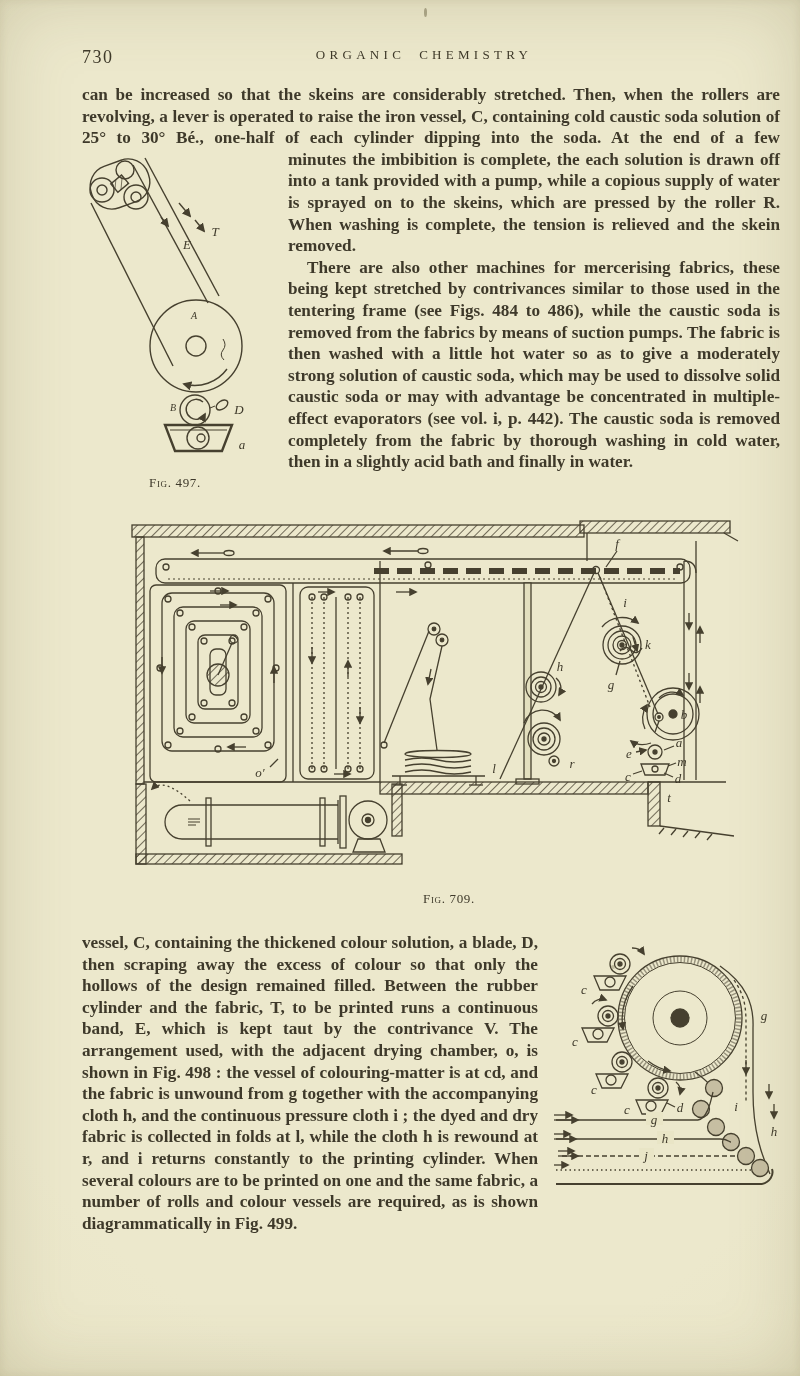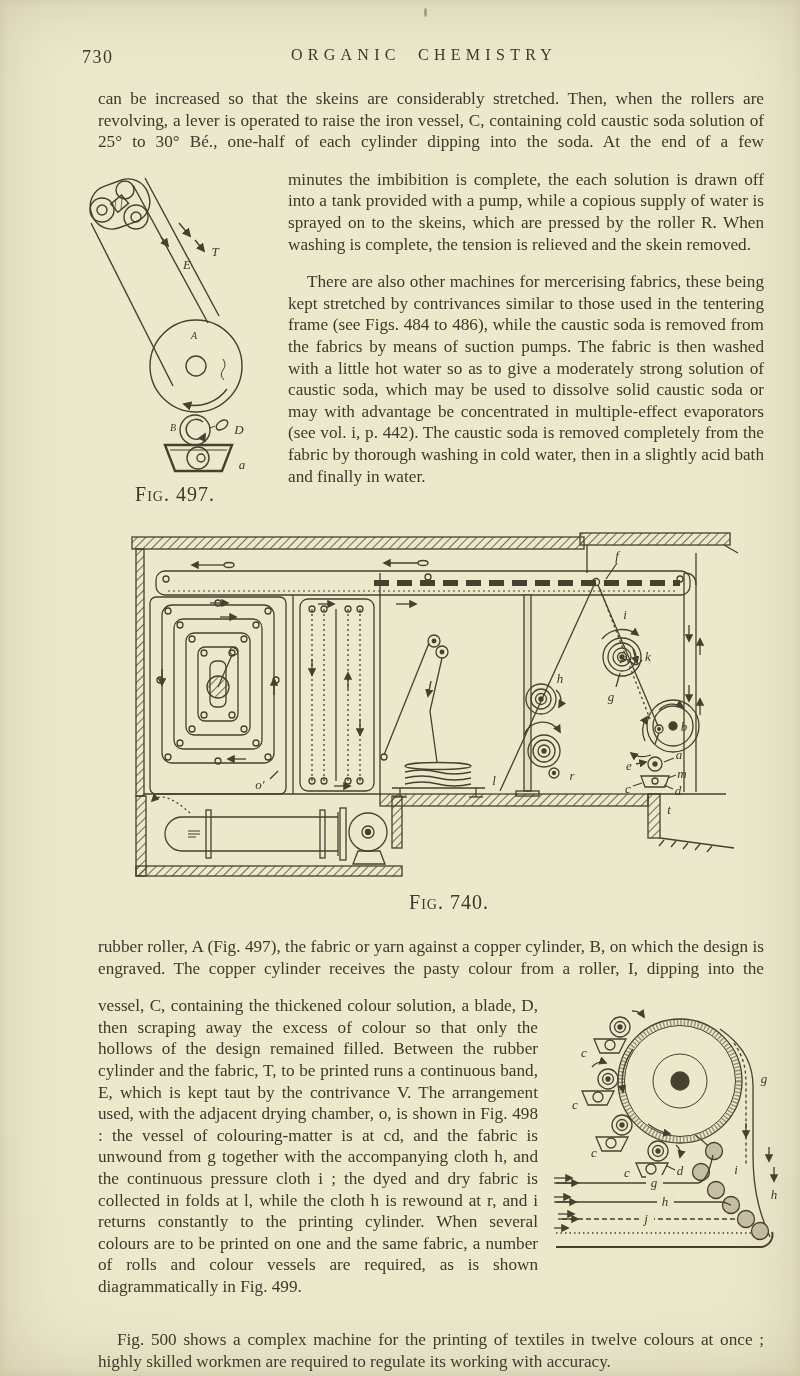--- a/index.html
+++ b/index.html
@@ -9,30 +9,30 @@
     color:#3e392a;
     font-family:"Liberation Serif", serif;
     font-size:17.2px; line-height:21.6px;
     padding:44px 20px 0 82px; box-sizing:border-box; overflow:hidden;
   }
   .page::after { content:""; position:absolute; inset:0; pointer-events:none;
     box-shadow: inset 0 0 70px rgba(116,106,58,.22), inset 0 0 10px rgba(116,106,58,.12); }
   .pagehead { position:relative; height:28px; margin-bottom:12px; }
   .pageno { position:absolute; left:0; top:3px; font-size:18px; letter-spacing:1.5px; }
   .booktitle { position:absolute; left:0; right:14px; top:0; text-align:center; margin:0;
-    font-size:16px; font-weight:400; letter-spacing:.33em; word-spacing:.5em; }
-  .para { margin:16px; text-align:justify; }
+    font-size:13px; font-weight:400; letter-spacing:.33em; word-spacing:.5em; }
+  .para { margin:0; text-align:justify;font-weight:bold; }
   .fill { text-align-last:justify; }
   .ind { text-indent:19px; }
   .flow::after { content:""; display:block; clear:both; }
   figure { margin:0; }
   .figL { float:left; width:198px; margin:4px 14px 8px -6px; }
   .figR { float:right; width:236px; margin:2px -4px 22px 10px; }
   .fig498wrap { margin:16px 0 22px 46px; width:642px; }
-  .cap { text-align:center; font-size:20px; letter-spacing:.05em; margin-top:5px;
+  .cap { text-align:center; font-size:13px; letter-spacing:.05em; margin-top:13px;
     font-variant:small-caps; }
   svg { display:block; }
   svg text { font-family:"Liberation Serif", serif; font-style:italic; fill:#3e392a;
     font-size:13px; text-anchor:middle; }
   svg text.sm { font-size:10px; }
   .speck { position:absolute; background:#6b6345; opacity:.5; border-radius:50%; }
 </style>
 </head>
 <body>
 
@@ -320,24 +320,23 @@
       <text x="132" y="260">o′</text>
       <text x="366" y="256">l</text>
       <text x="556" y="202">b</text>
       <text x="551" y="230">a</text>
       <text x="554" y="249">m</text>
       <text x="500" y="264">c</text>
       <text x="550" y="266">d</text>
       <text x="501" y="241">e</text>
       <text x="541" y="285">t</text>
     </svg>
-    <figcaption class="cap">Fig. 740.</figcaption>
+    <figcaption class="cap">Fig. 709.</figcaption>
   </figure>
 
-  <p class="para fill">rubber roller, A (Fig. 497), the fabric or yarn against a copper cylinder, B, on which the design is engraved. The copper cylinder receives the pasty colour from a roller, I, dipping into the</p>
 
   <div class="flow">
     <figure class="figR">
       <svg width="236" height="262" viewBox="0 0 236 262">
         <defs>
           <marker id="ar9" viewBox="0 0 10 10" refX="8" refY="5" markerWidth="6.5" markerHeight="6.5" orient="auto-start-reverse">
             <path d="M0,0L10,5L0,10z" fill="#46402f"></path>
           </marker>
         </defs>
         <g stroke="#46402f" fill="none" stroke-width="1.3">
@@ -422,15 +421,14 @@
         <text x="188" y="177">i</text>
         <text x="226" y="202">h</text>
         <text x="106" y="190">g</text>
         <text x="117" y="209">h</text>
         <text x="98" y="226">j</text>
       </svg>
     </figure>
     <p class="para">vessel, C, containing the thickened colour solution, a blade, D, then scraping away the excess of colour so that only the hollows of the design remained filled. Between the rubber cylinder and the fabric, T, to be printed runs a continuous band, E, which is kept taut by the contrivance V. The arrangement used, with the adjacent drying chamber, o, is shown in Fig. 498 : the vessel of colouring-matter is at cd, and the fabric is unwound from g together with the accompanying cloth h, and the continuous pressure cloth i ; the dyed and dry fabric is collected in folds at l, while the cloth h is rewound at r, and i returns constantly to the printing cylinder. When several colours are to be printed on one and the same fabric, a number of rolls and colour vessels are required, as is shown diagrammatically in Fig. 499.</p>
   </div>
 
-  <p class="para ind">Fig. 500 shows a complex machine for the printing of textiles in twelve colours at once ; highly skilled workmen are required to regulate its working with accuracy.</p>
 
 </div>
 
 </body></html>

